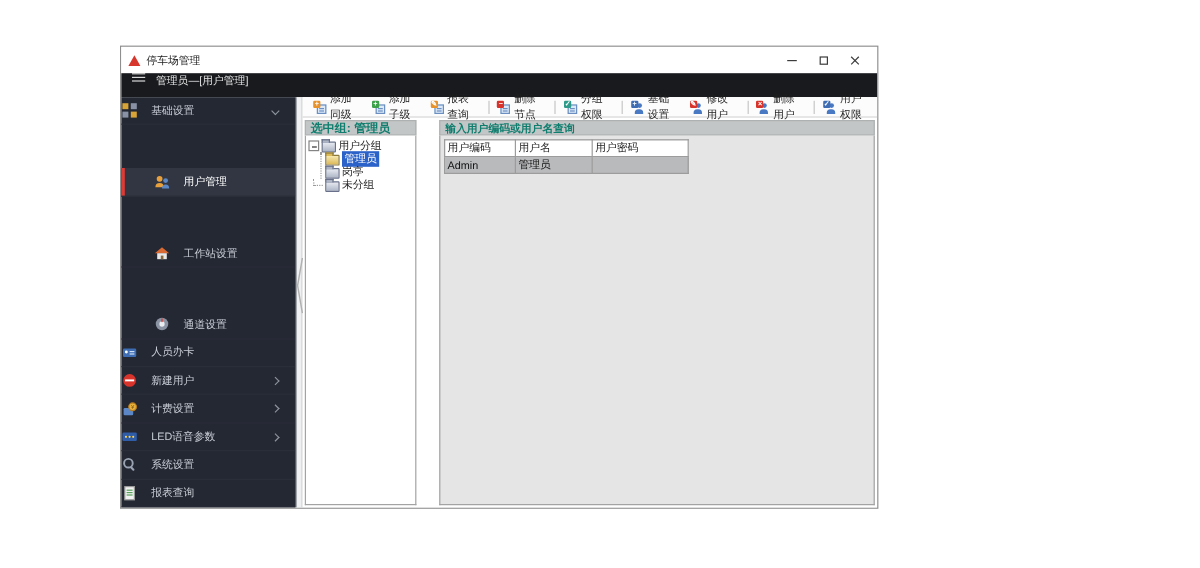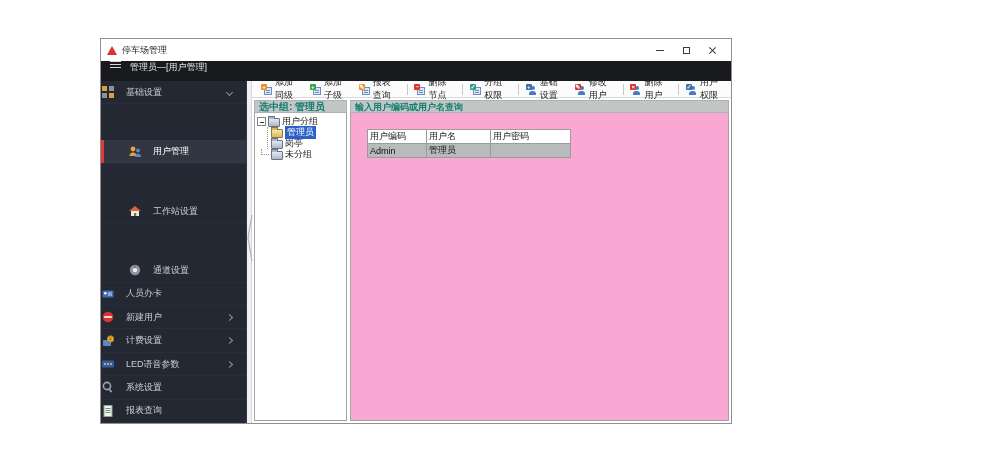--- a/index.html
+++ b/index.html
@@ -63,25 +63,25 @@
   .tree-children { margin-left:10px; border-left:1px dotted #9a9a9a; padding-left:3px; }
   .tree-elbow { width:8px; height:6px; border-left:1px dotted #9a9a9a; border-bottom:1px dotted #9a9a9a; margin-left:4px; margin-bottom:5px; flex:0 0 auto; }
   .expander { width:9px; height:9px; border:1px solid #848484; background:#fff; position:relative; flex:0 0 auto; }
   .expander::before { content:""; position:absolute; left:1.5px; top:3.5px; width:4px; height:1px; background:#333; }
   .folder { width:12px; height:9px; position:relative; background:linear-gradient(180deg,#e6e9f0,#aeb6c6); border:1px solid #69718a; border-radius:1px; flex:0 0 auto; margin-top:2px; }
   .folder::before { content:""; position:absolute; top:-3px; left:-1px; width:5px; height:2px; background:#aeb6c6; border:1px solid #69718a; border-bottom:none; }
   .folder.yellow { background:linear-gradient(180deg,#f6e7ae,#dcb959); border-color:#8d7a3a; }
   .folder.yellow::before { background:#dcb959; border-color:#8d7a3a; }
   .tree-label.selected { background:#2a62c9; color:#ffffff; padding:0 2px; }
 
-  .table-panel { flex:1; display:flex; flex-direction:column; min-width:0; }
+  .table-panel { flex:1; display:flex; flex-direction:column; min-width:0;margin-left:16px; }
   .search-input { height:13px; flex:0 0 auto; width:100%; background:#c3c6c6; border:1px solid #aeb1b1; font-size:9px; font-weight:bold;
                   color:#0f7e6e; padding:0 4px; font-family:"Liberation Sans",sans-serif; outline:none; }
   .search-input::placeholder { color:#0f7e6e; opacity:1; }
-  .table-body { flex:1; background:#f9a8d4; border:1px solid #a3a3a3; border-top:none; padding:16px; overflow:hidden; }
+  .table-body { flex:1; background:#e5e5e5; border:1px solid #a3a3a3; border-top:none; padding:3px; overflow:hidden; }
   table.users { border-collapse:collapse; font-size:9px; table-layout:fixed; }
   table.users th { width:59px; font-weight:normal; text-align:left; background:#ffffff; border:1px solid #9c9c9c; height:11px; padding:0 2px; color:#1d1d1d; }
   table.users th.c2 { width:64px; } table.users th.c3 { width:80px; }
   table.users td { border:1px solid #9c9c9c; height:10px; padding:0 2px; color:#111; }
   tr.sel-row td { background:#b9babc; }
 
   
   .tbi { width:11px; height:11px; position:relative; flex:0 0 auto; }
   .tbi .grid { position:absolute; right:0; bottom:0; width:8px; height:8px; background:#dce9f8; border:1px solid #6a8fc0; }
   .tbi .grid::before { content:""; position:absolute; left:1px; top:2px; width:4px; height:1px; background:#6a8fc0; box-shadow:0 2px 0 #6a8fc0; }

